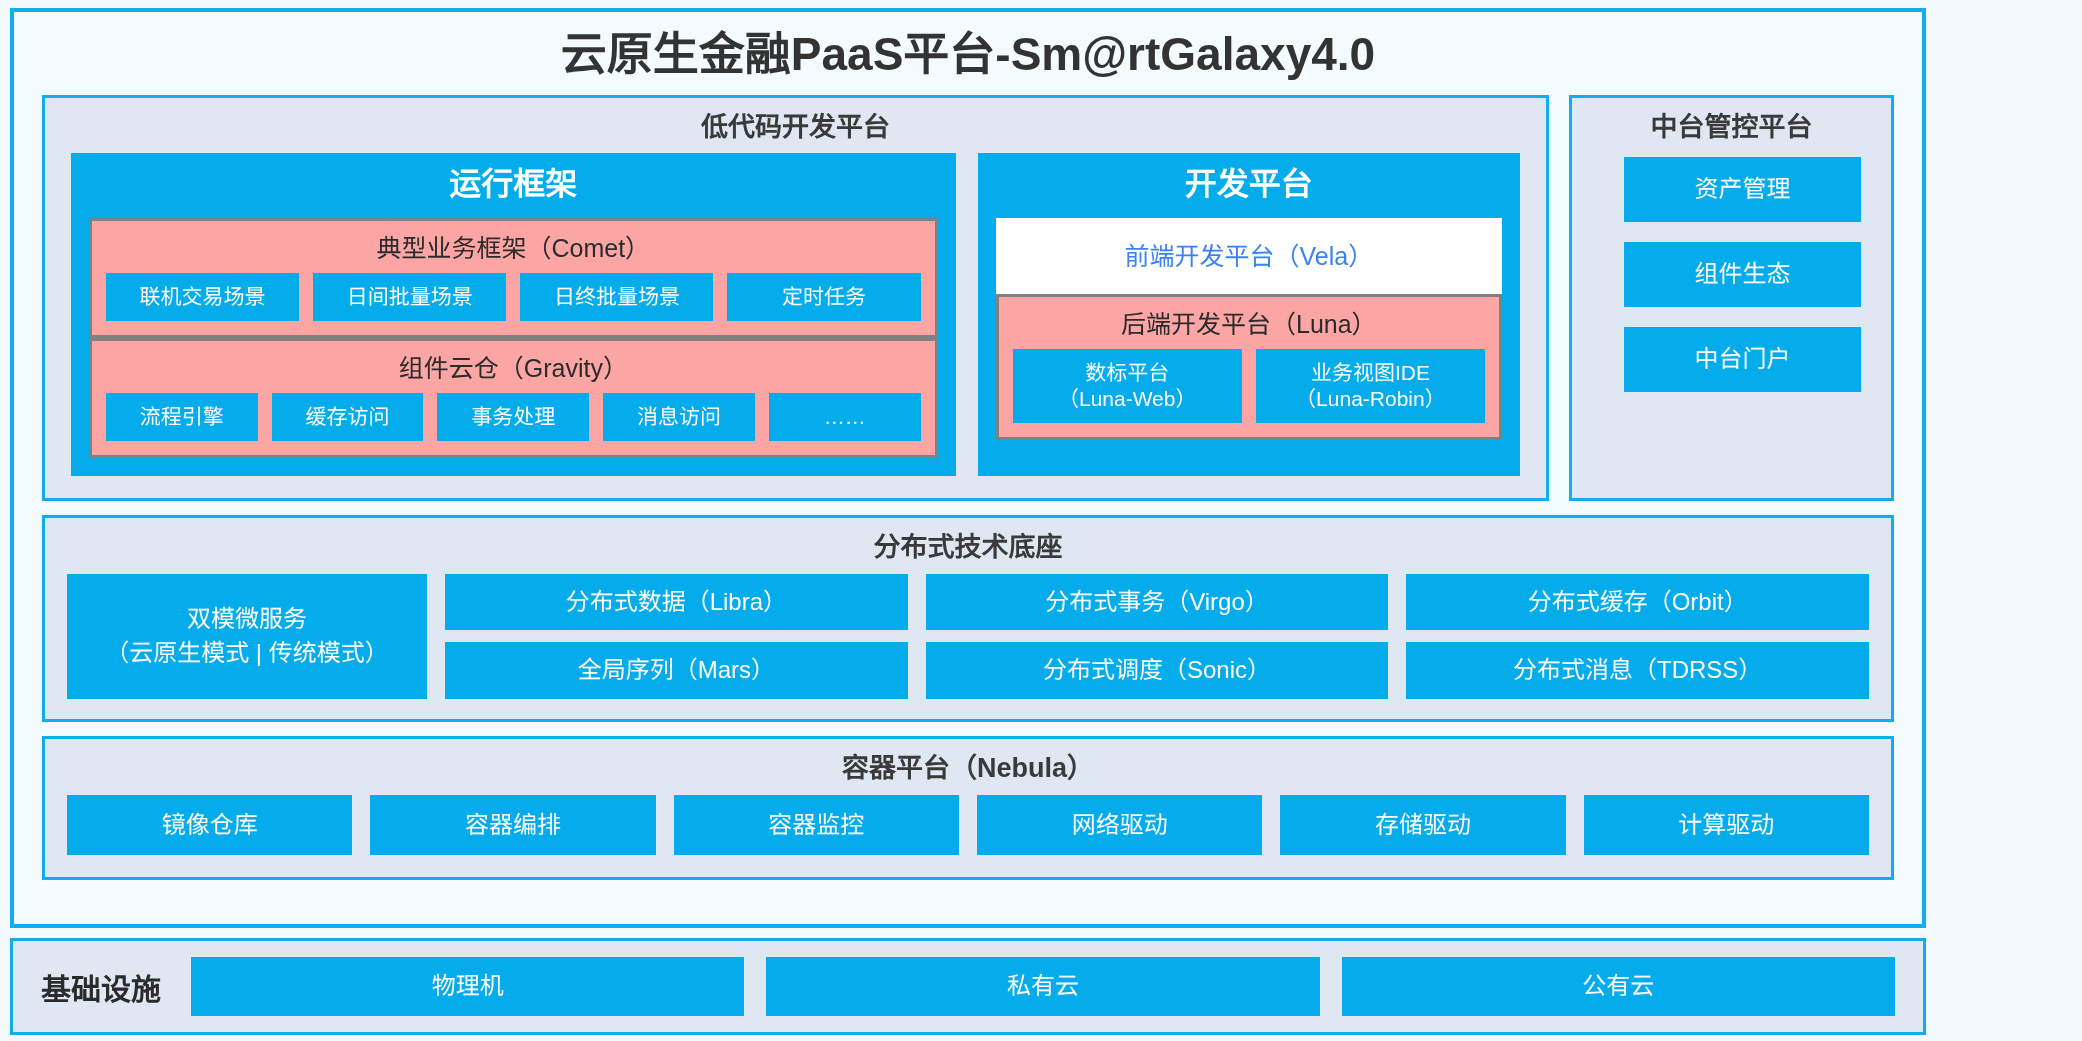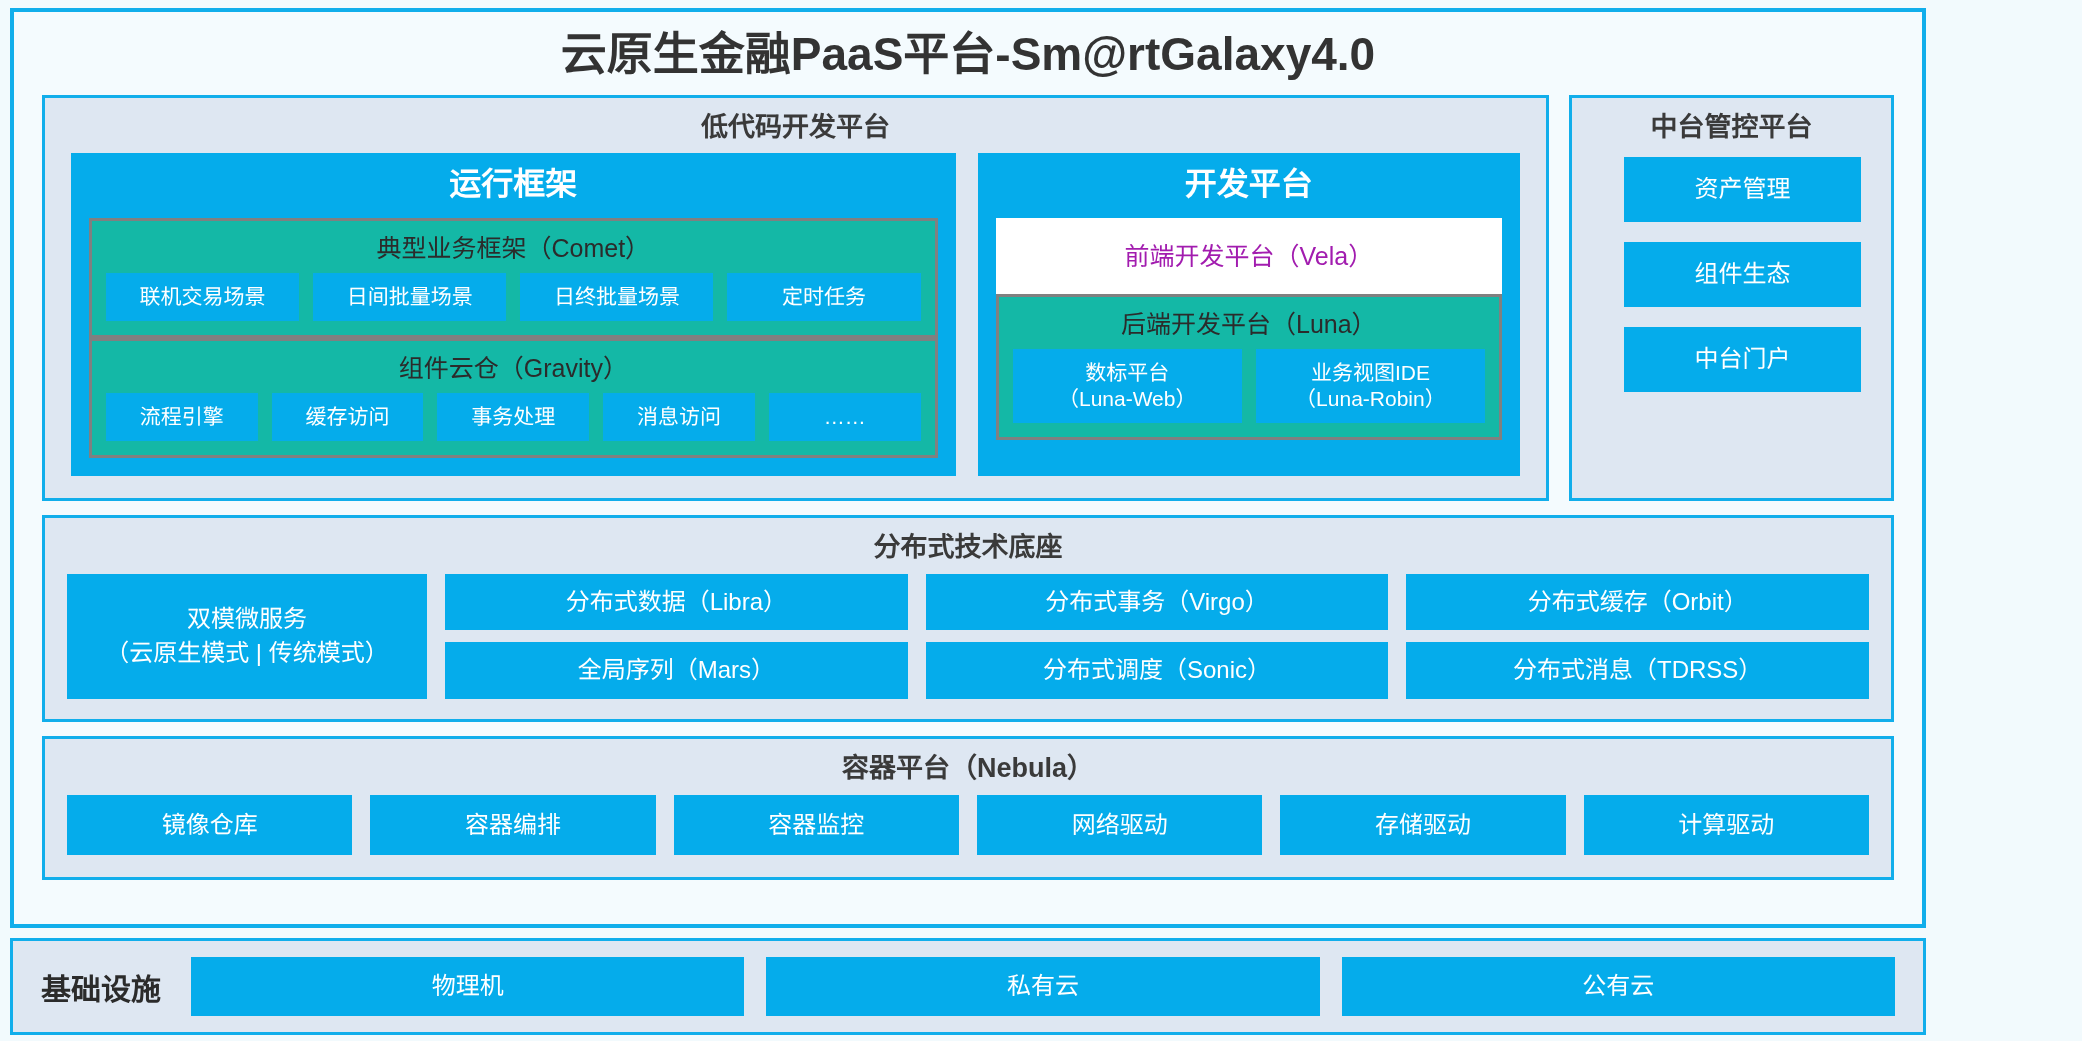--- a/index.html
+++ b/index.html
@@ -88,21 +88,21 @@
     font-weight: bold;
     color: #ffffff;
     padding: 12px 0 14px 0;
     line-height: 1.2;
   }
   .runtime-card { flex: 1 1 62%; }
   .devplat-card { flex: 1 1 38%; }
 
   
   .white-group {
-    background: #14b8a6;
+    background: #fca5a5;
     border: 3px solid #808080;
     padding: 6px 14px 14px 14px;
     display: flex;
     flex-direction: column;
   }
   .white-group + .white-group { }
   .white-group-title {
     text-align: center;
     font-size: 25px;
     color: #2b2b2b;
@@ -130,21 +130,21 @@
   }
   .chip.two-line { flex-direction: column; white-space: normal; }
   .chip .sub { font-size: 21px; }
 
   
   .white-bar {
     background: #ffffff;
     border: 2px solid #ffffff;
     text-align: center;
     font-size: 25px;
-    color: #a21caf;
+    color: #3b82f6;
     padding: 21px 8px;
     line-height: 1.2;
   }
 
   
   .mid-body {
     padding: 4px 30px 26px 30px;
     display: flex;
     flex-direction: column;
     gap: 20px;

